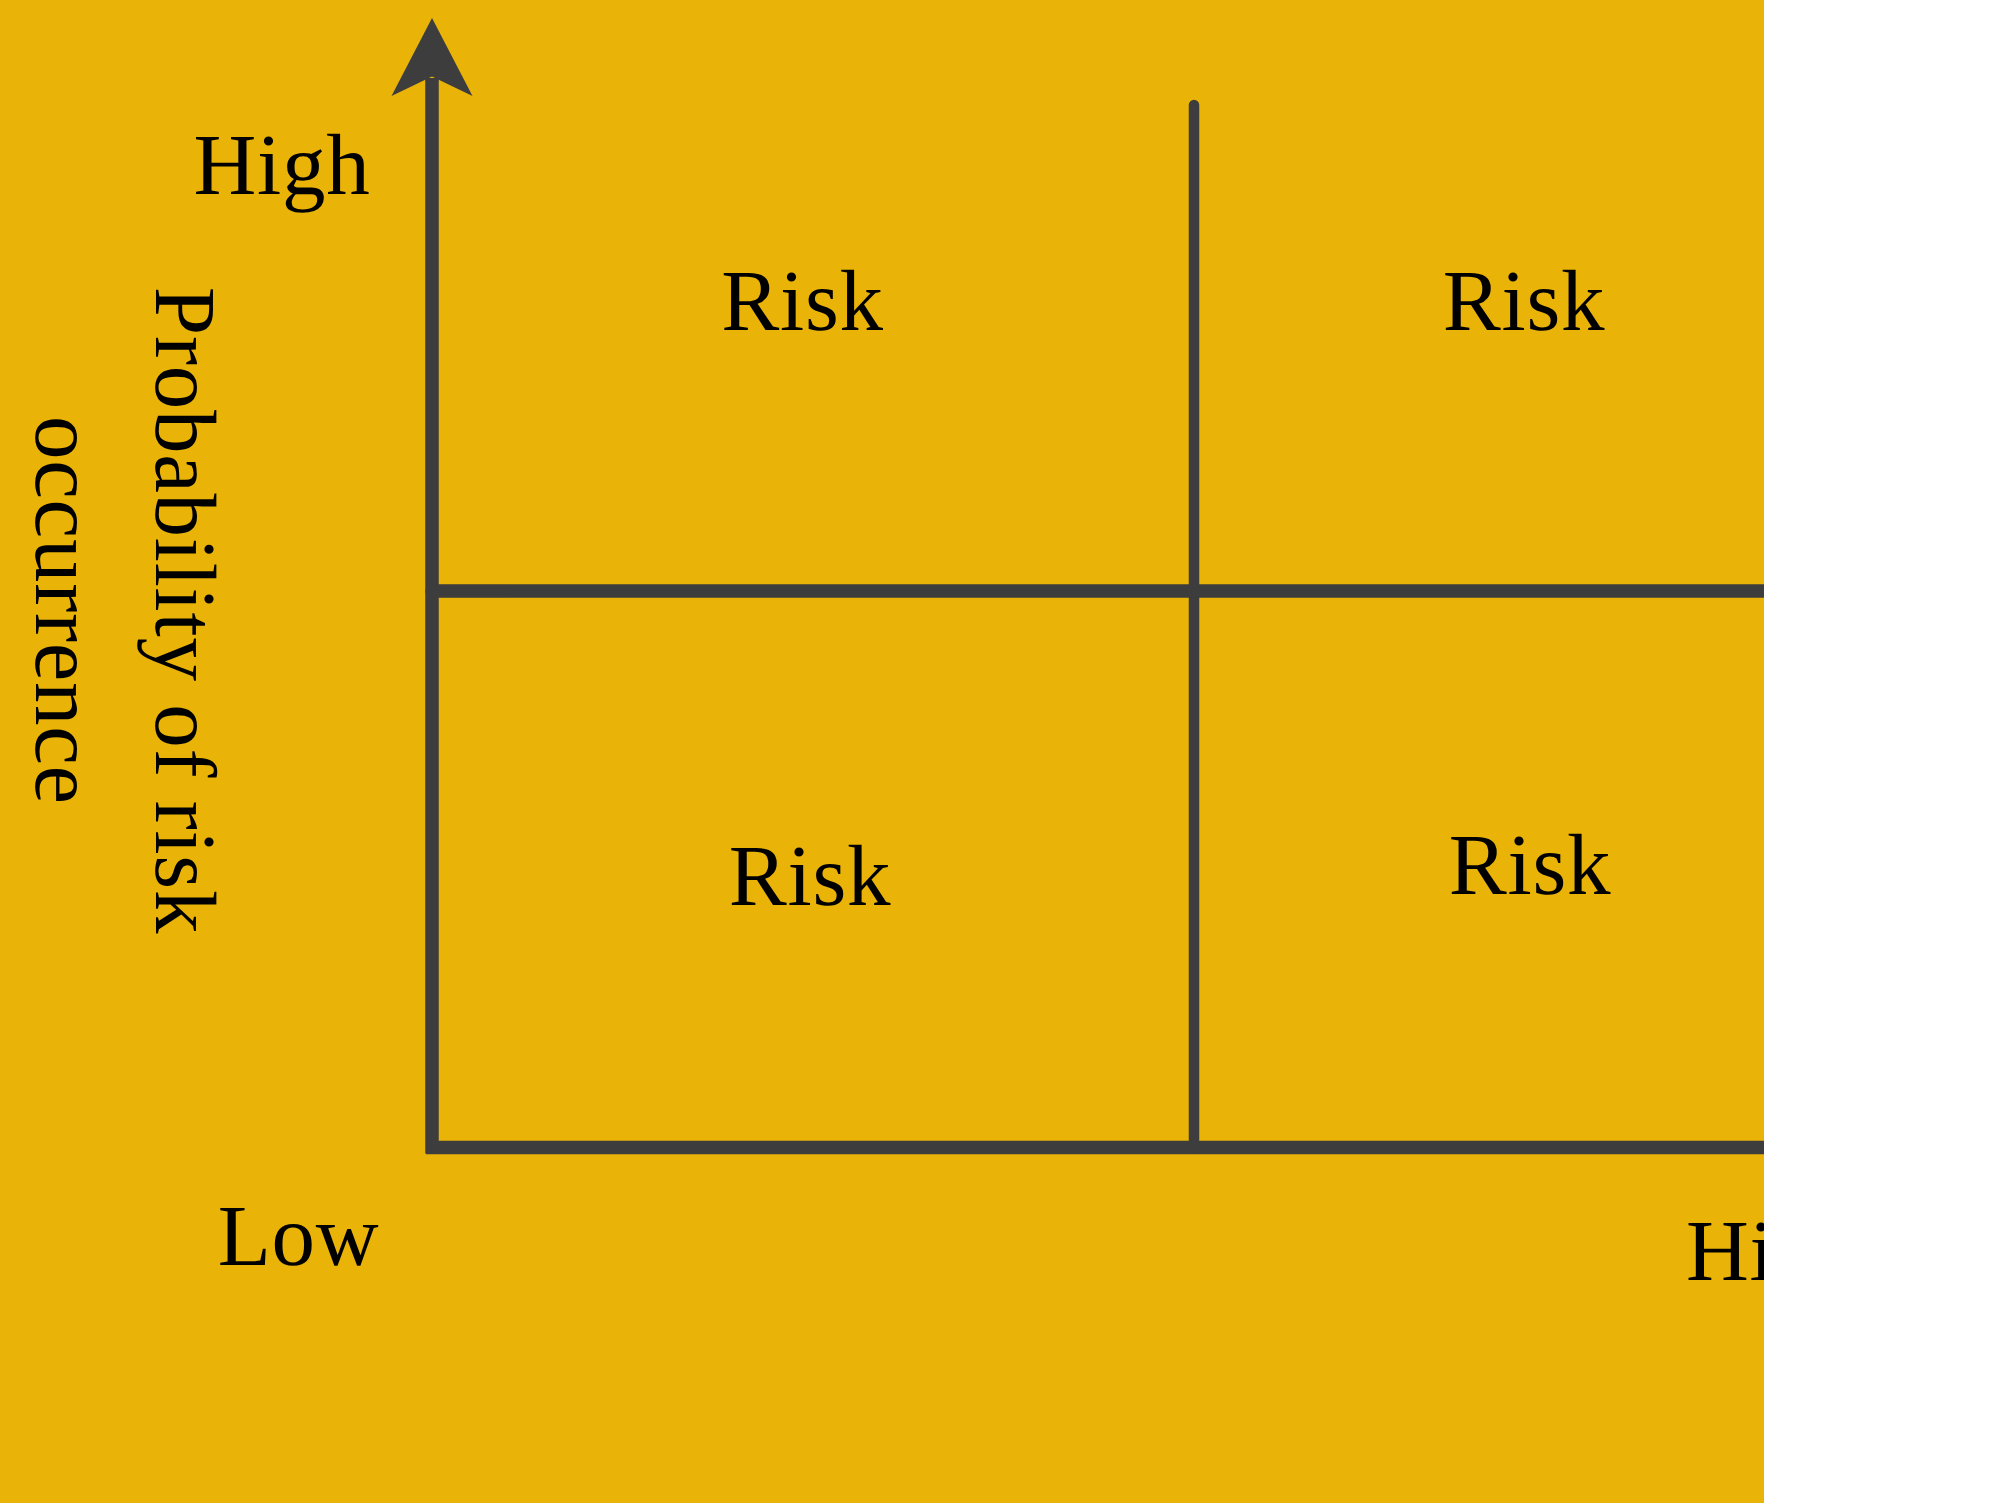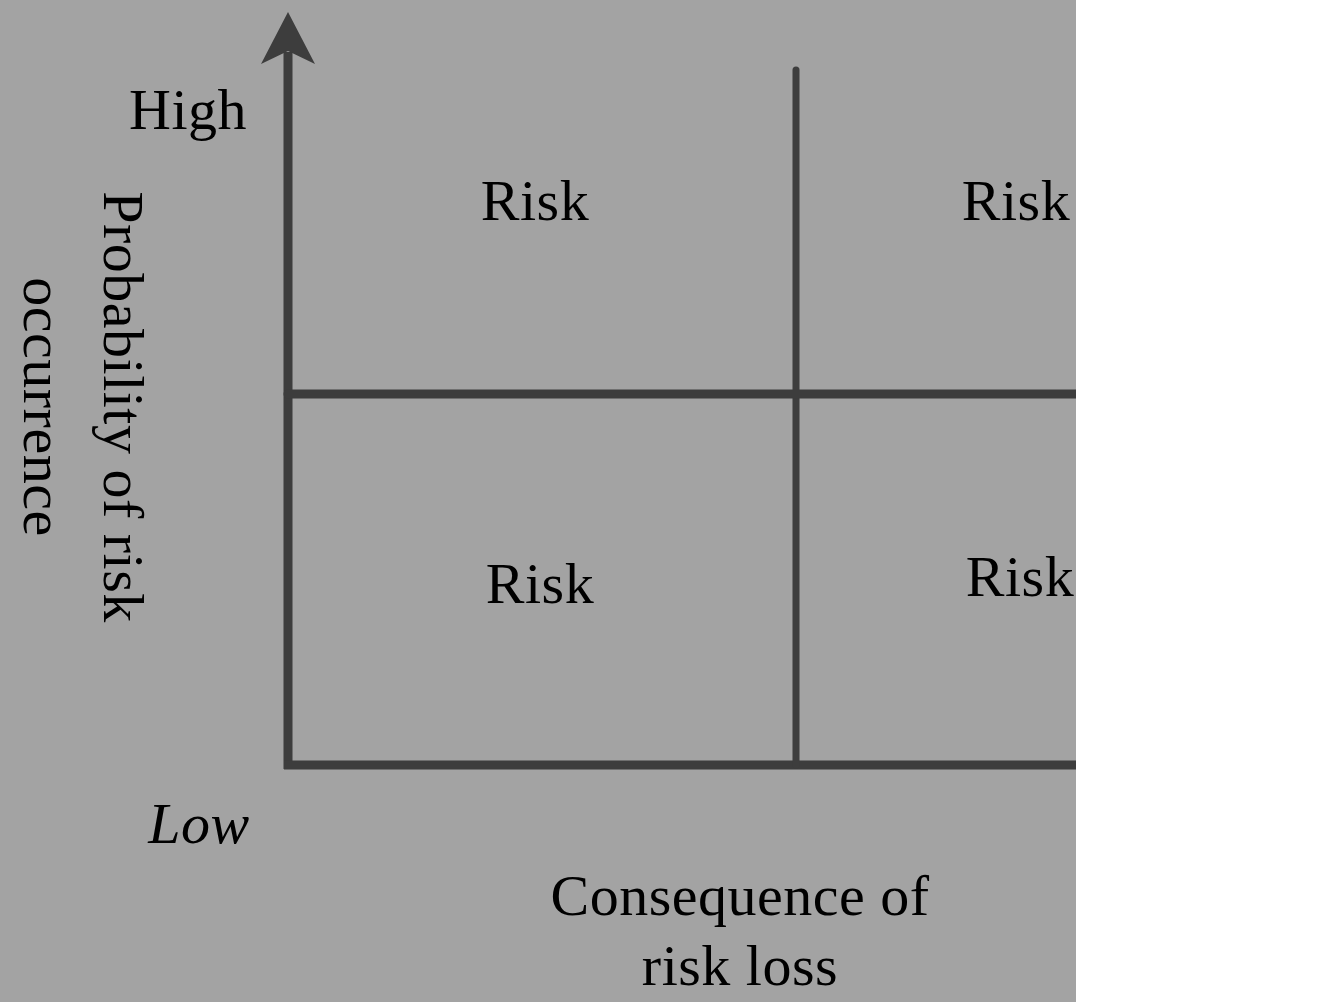--- a/index.html
+++ b/index.html
@@ -2,23 +2,23 @@
 <html><head>
 <meta charset="utf-8">
 <style>
   html, body {
     margin: 0;
     padding: 0;
     background: #ffffff;
   }
   .stage {
     position: relative;
-    width: 1076px;
+    width: 1176px;
     height: 1002px;
-    background: #a3a3a3;
+    background: #eab308;
     overflow: hidden;
     font-family: "Liberation Serif", "DejaVu Serif", serif;
     color: #000000;
   }
   .axes-svg {
     position: absolute;
     left: 0;
     top: 0;
     width: 1328px;
     height: 1002px;
@@ -49,32 +49,28 @@
     <polygon points="288,12 261,64 288,51 315,64" fill="#3d3d3d"></polygon>
 
     <line x1="284" y1="765" x2="1264" y2="765" stroke="#3d3d3d" stroke-width="9"></line>
     <polygon points="1312,766 1255,739 1268,766 1255,793" fill="#3d3d3d"></polygon>
 
     <line x1="796" y1="70" x2="796" y2="765" stroke="#3d3d3d" stroke-width="7" stroke-linecap="round"></line>
     <line x1="288" y1="394" x2="1244" y2="394" stroke="#3d3d3d" stroke-width="9" stroke-linecap="round"></line>
   </svg>
 
   <div class="label" style="left:188px; top:110px;">High</div>
-  <div class="label" style="left:199px; top:824px;font-style:italic;">Low</div>
+  <div class="label" style="left:199px; top:824px;">Low</div>
   <div class="label" style="left:1183px; top:834px;">High</div>
 
   <div class="label y-axis-title" style="left:83px; top:407px;">
     <span class="line">Probability of risk</span>
     <span class="line">occurrence</span>
   </div>
 
-  <div class="label" style="left:740px; top:931px;">
-    <span class="line">Consequence of</span>
-    <span class="line">risk loss</span>
-  </div>
 
   <div class="label" style="left:535px; top:201px;">
     <span class="line">Risk</span>
   </div>
 
   <div class="label" style="left:1016px; top:201px;">
     <span class="line">Risk</span>
   </div>
 
   <div class="label" style="left:540px; top:584px;">

